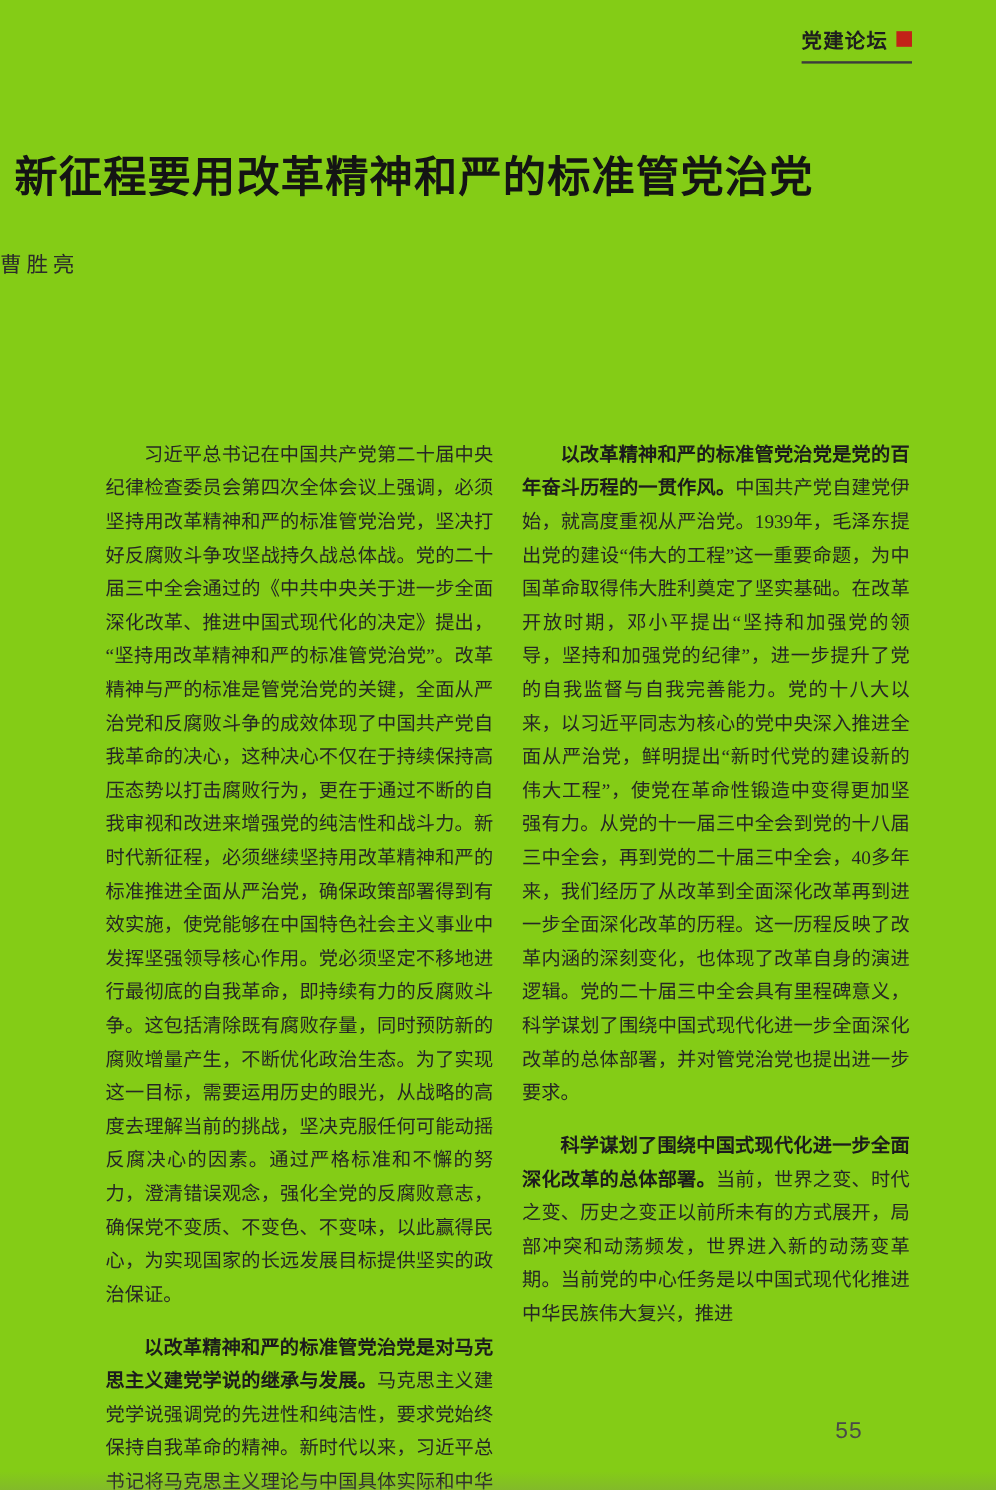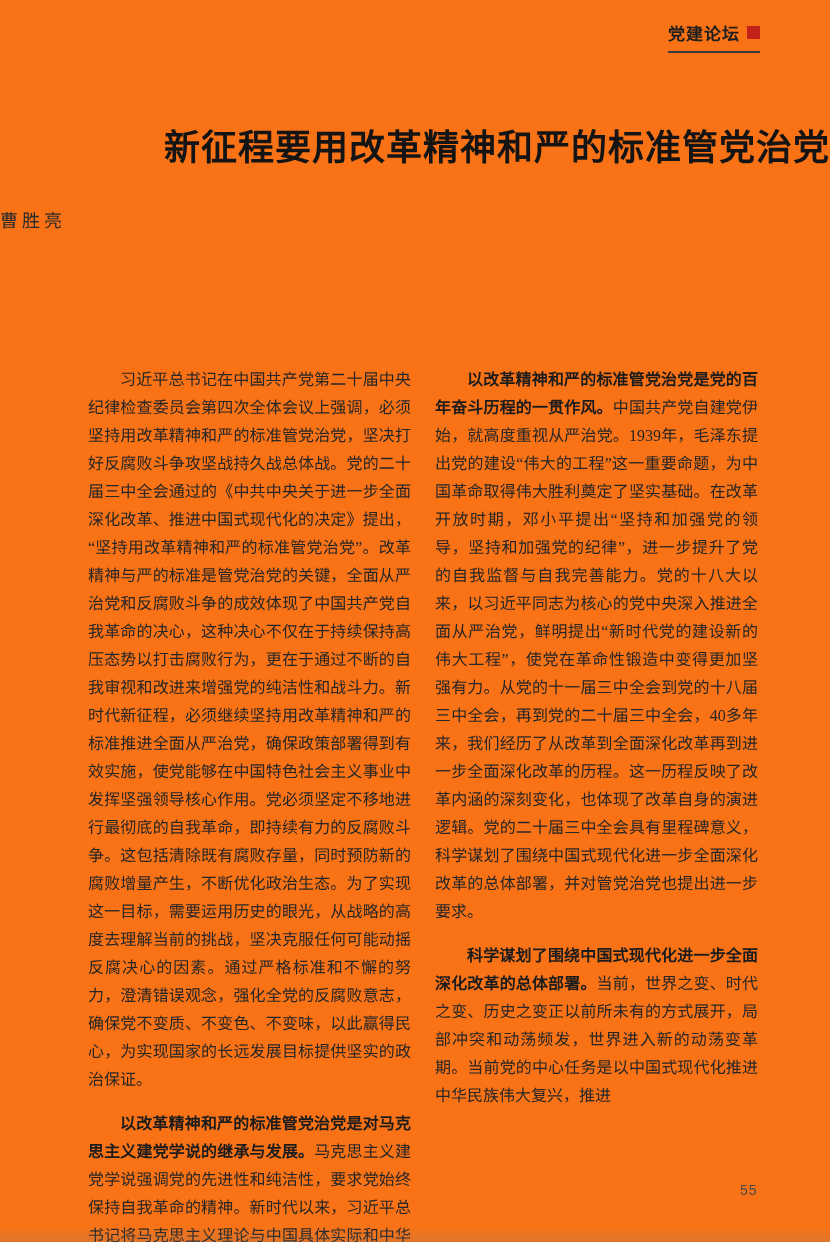--- a/index.html
+++ b/index.html
@@ -4,21 +4,21 @@
 <style>
   html, body {
     margin: 0;
     padding: 0;
     background: #ffffff;
   }
   .page {
     position: relative;
     width: 830px;
     height: 1242px;
-    background: #f97316;
+    background: #84cc16;
     overflow: hidden;
     font-family: "Liberation Serif", serif;
     color: #262626;
   }
   
   .page::after {
     content: "";
     position: absolute;
     left: 0; right: 0; bottom: 0;
     height: 16px;
@@ -56,21 +56,21 @@
     background: #c22218;
     flex: 0 0 auto;
   }
 
   .article-title {
     position: absolute;
     top: 118px;
     left: 12px;
     right: 0;
     margin: 0;
-    text-align: right;
+    text-align: left;
     font-family: "Liberation Sans", sans-serif;
     font-weight: 900;
     font-size: 36px;
     letter-spacing: 1px;
     color: #141414;
   }
 
   .article-author {
     position: absolute;
     top: 206px;
@@ -104,23 +104,23 @@
     margin-top: 16px;
   }
   .column b {
     font-weight: bold;
     color: #1c1c1c;
   }
 
   .page-number {
     position: absolute;
     top: 1182px;
-    left: 740px;
+    left: 696px;
     font-family: "Liberation Sans", sans-serif;
-    font-size: 14px;
+    font-size: 19px;
     color: #4a4a4a;
     letter-spacing: 1px;
   }
 </style>
 </head>
 <body>
 
 <div class="page">
 
   <div class="journal-header">

